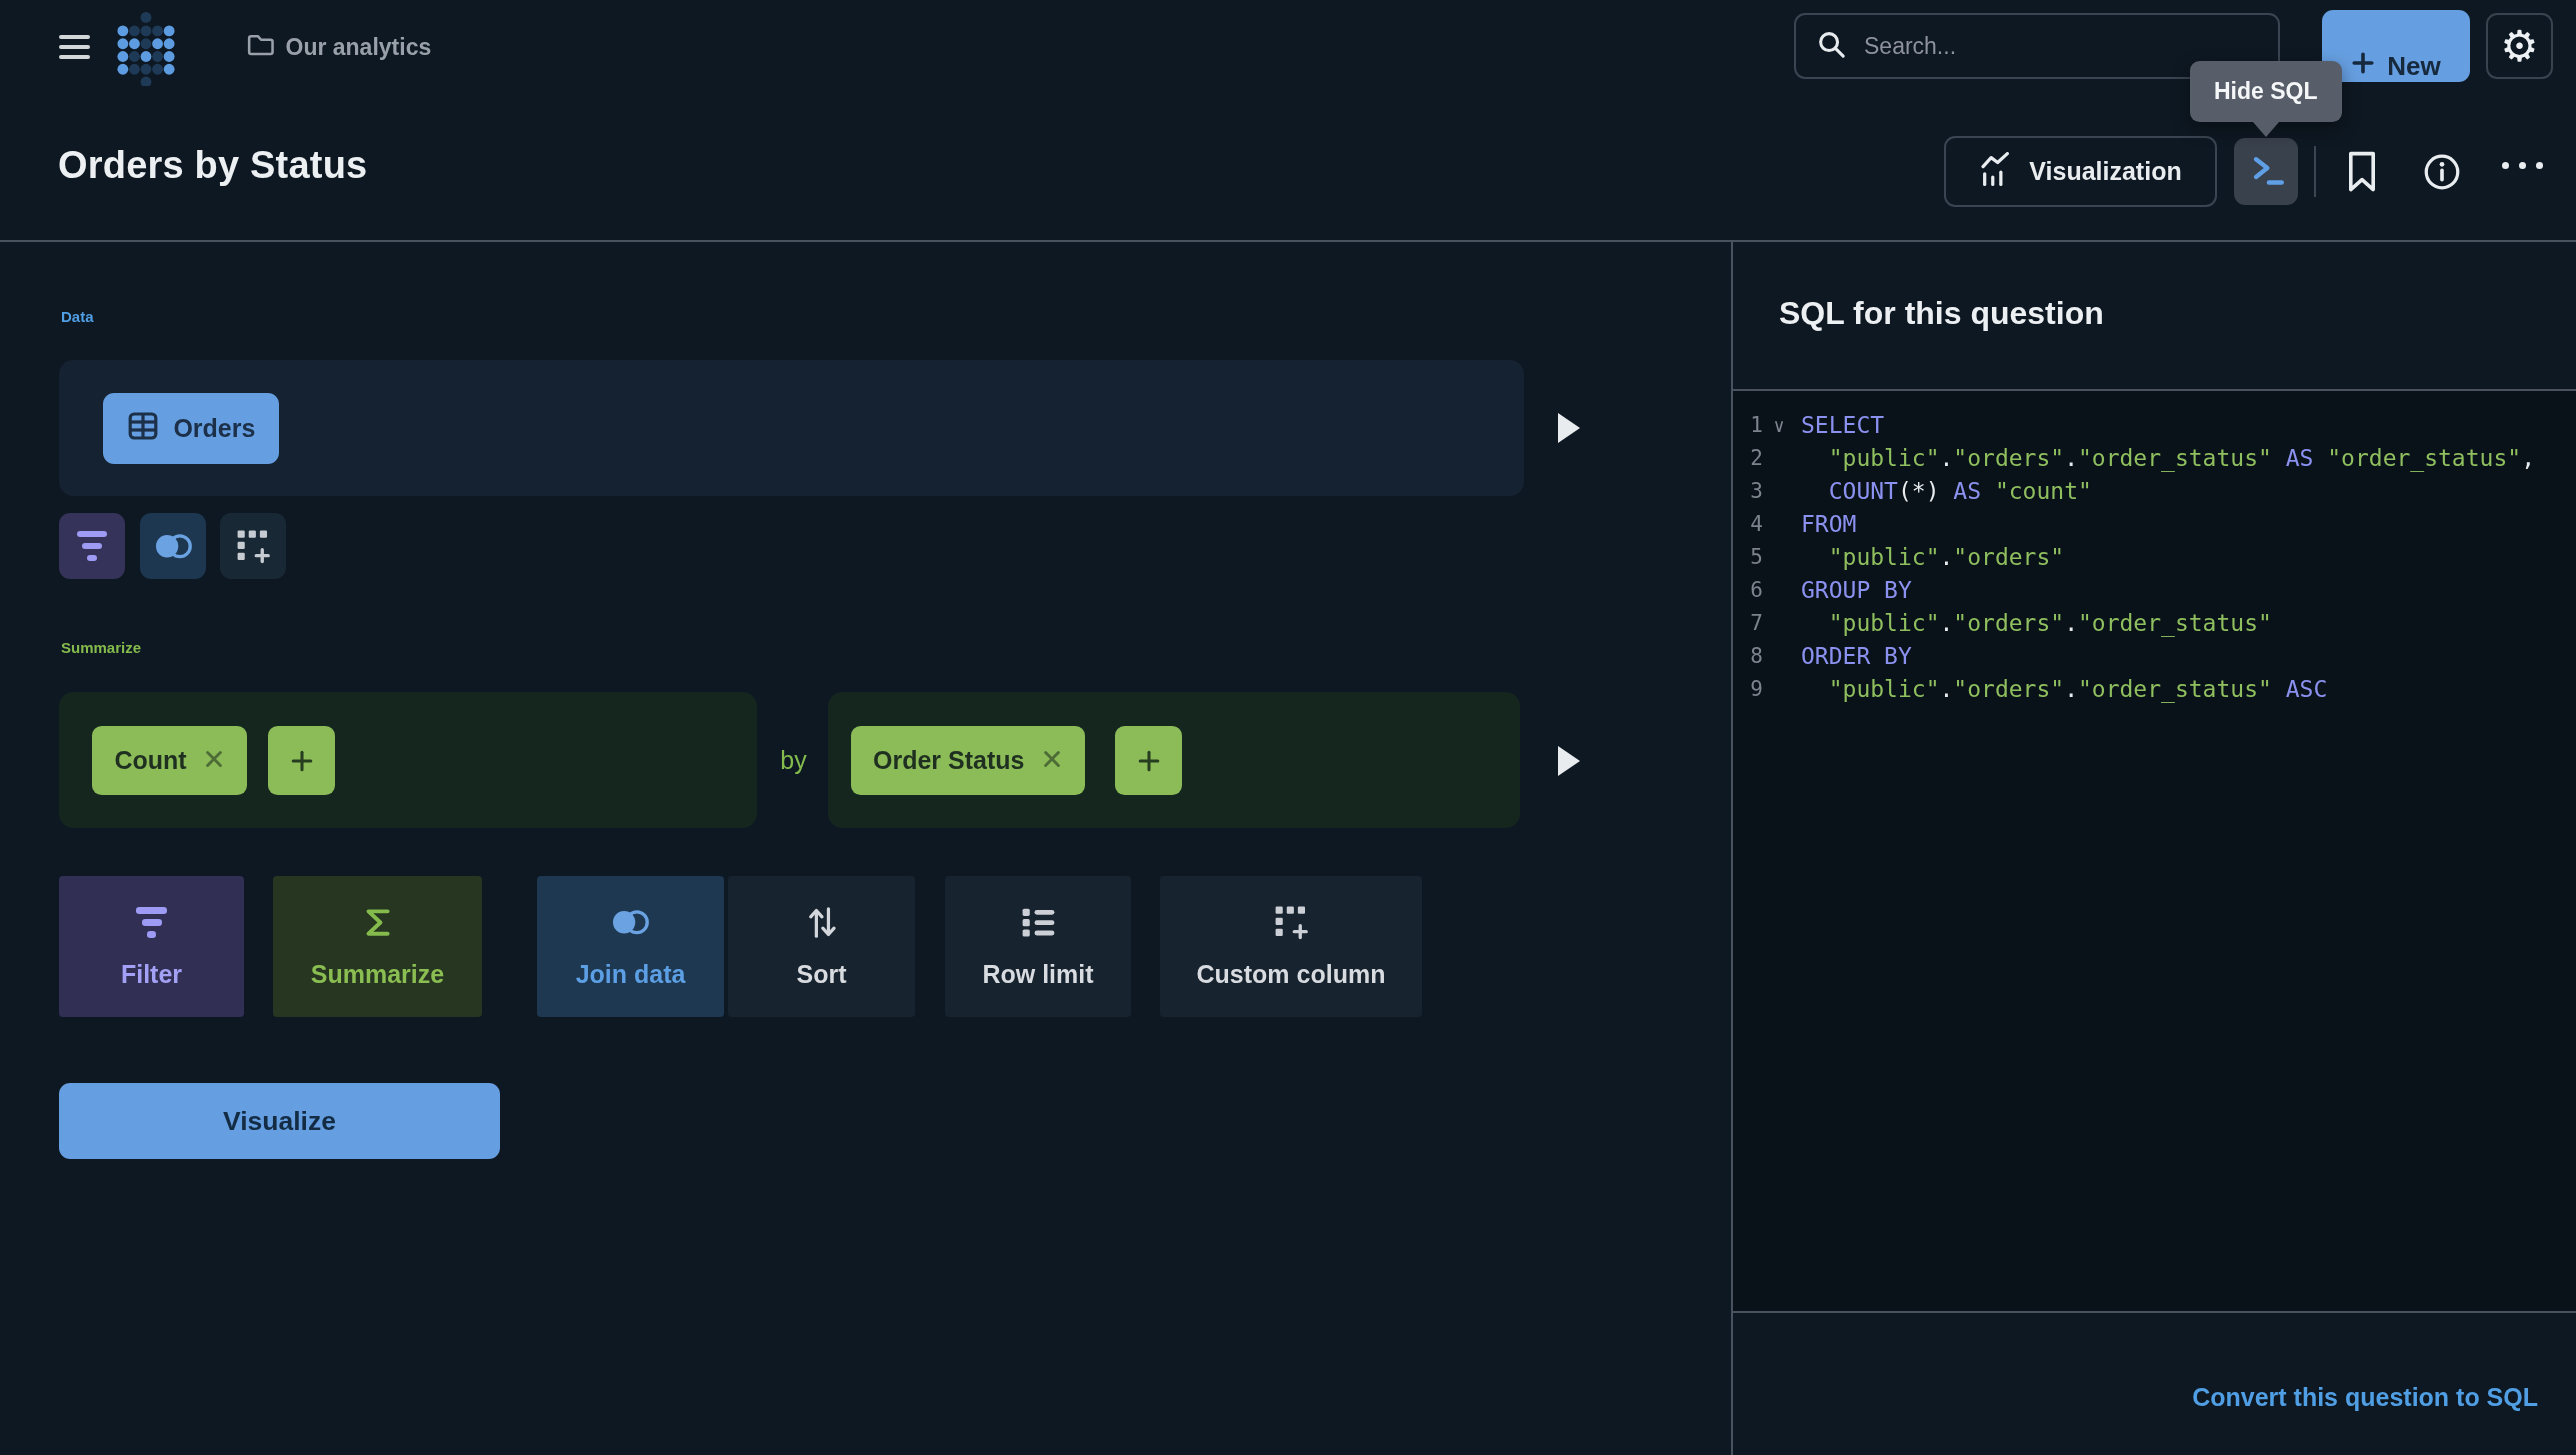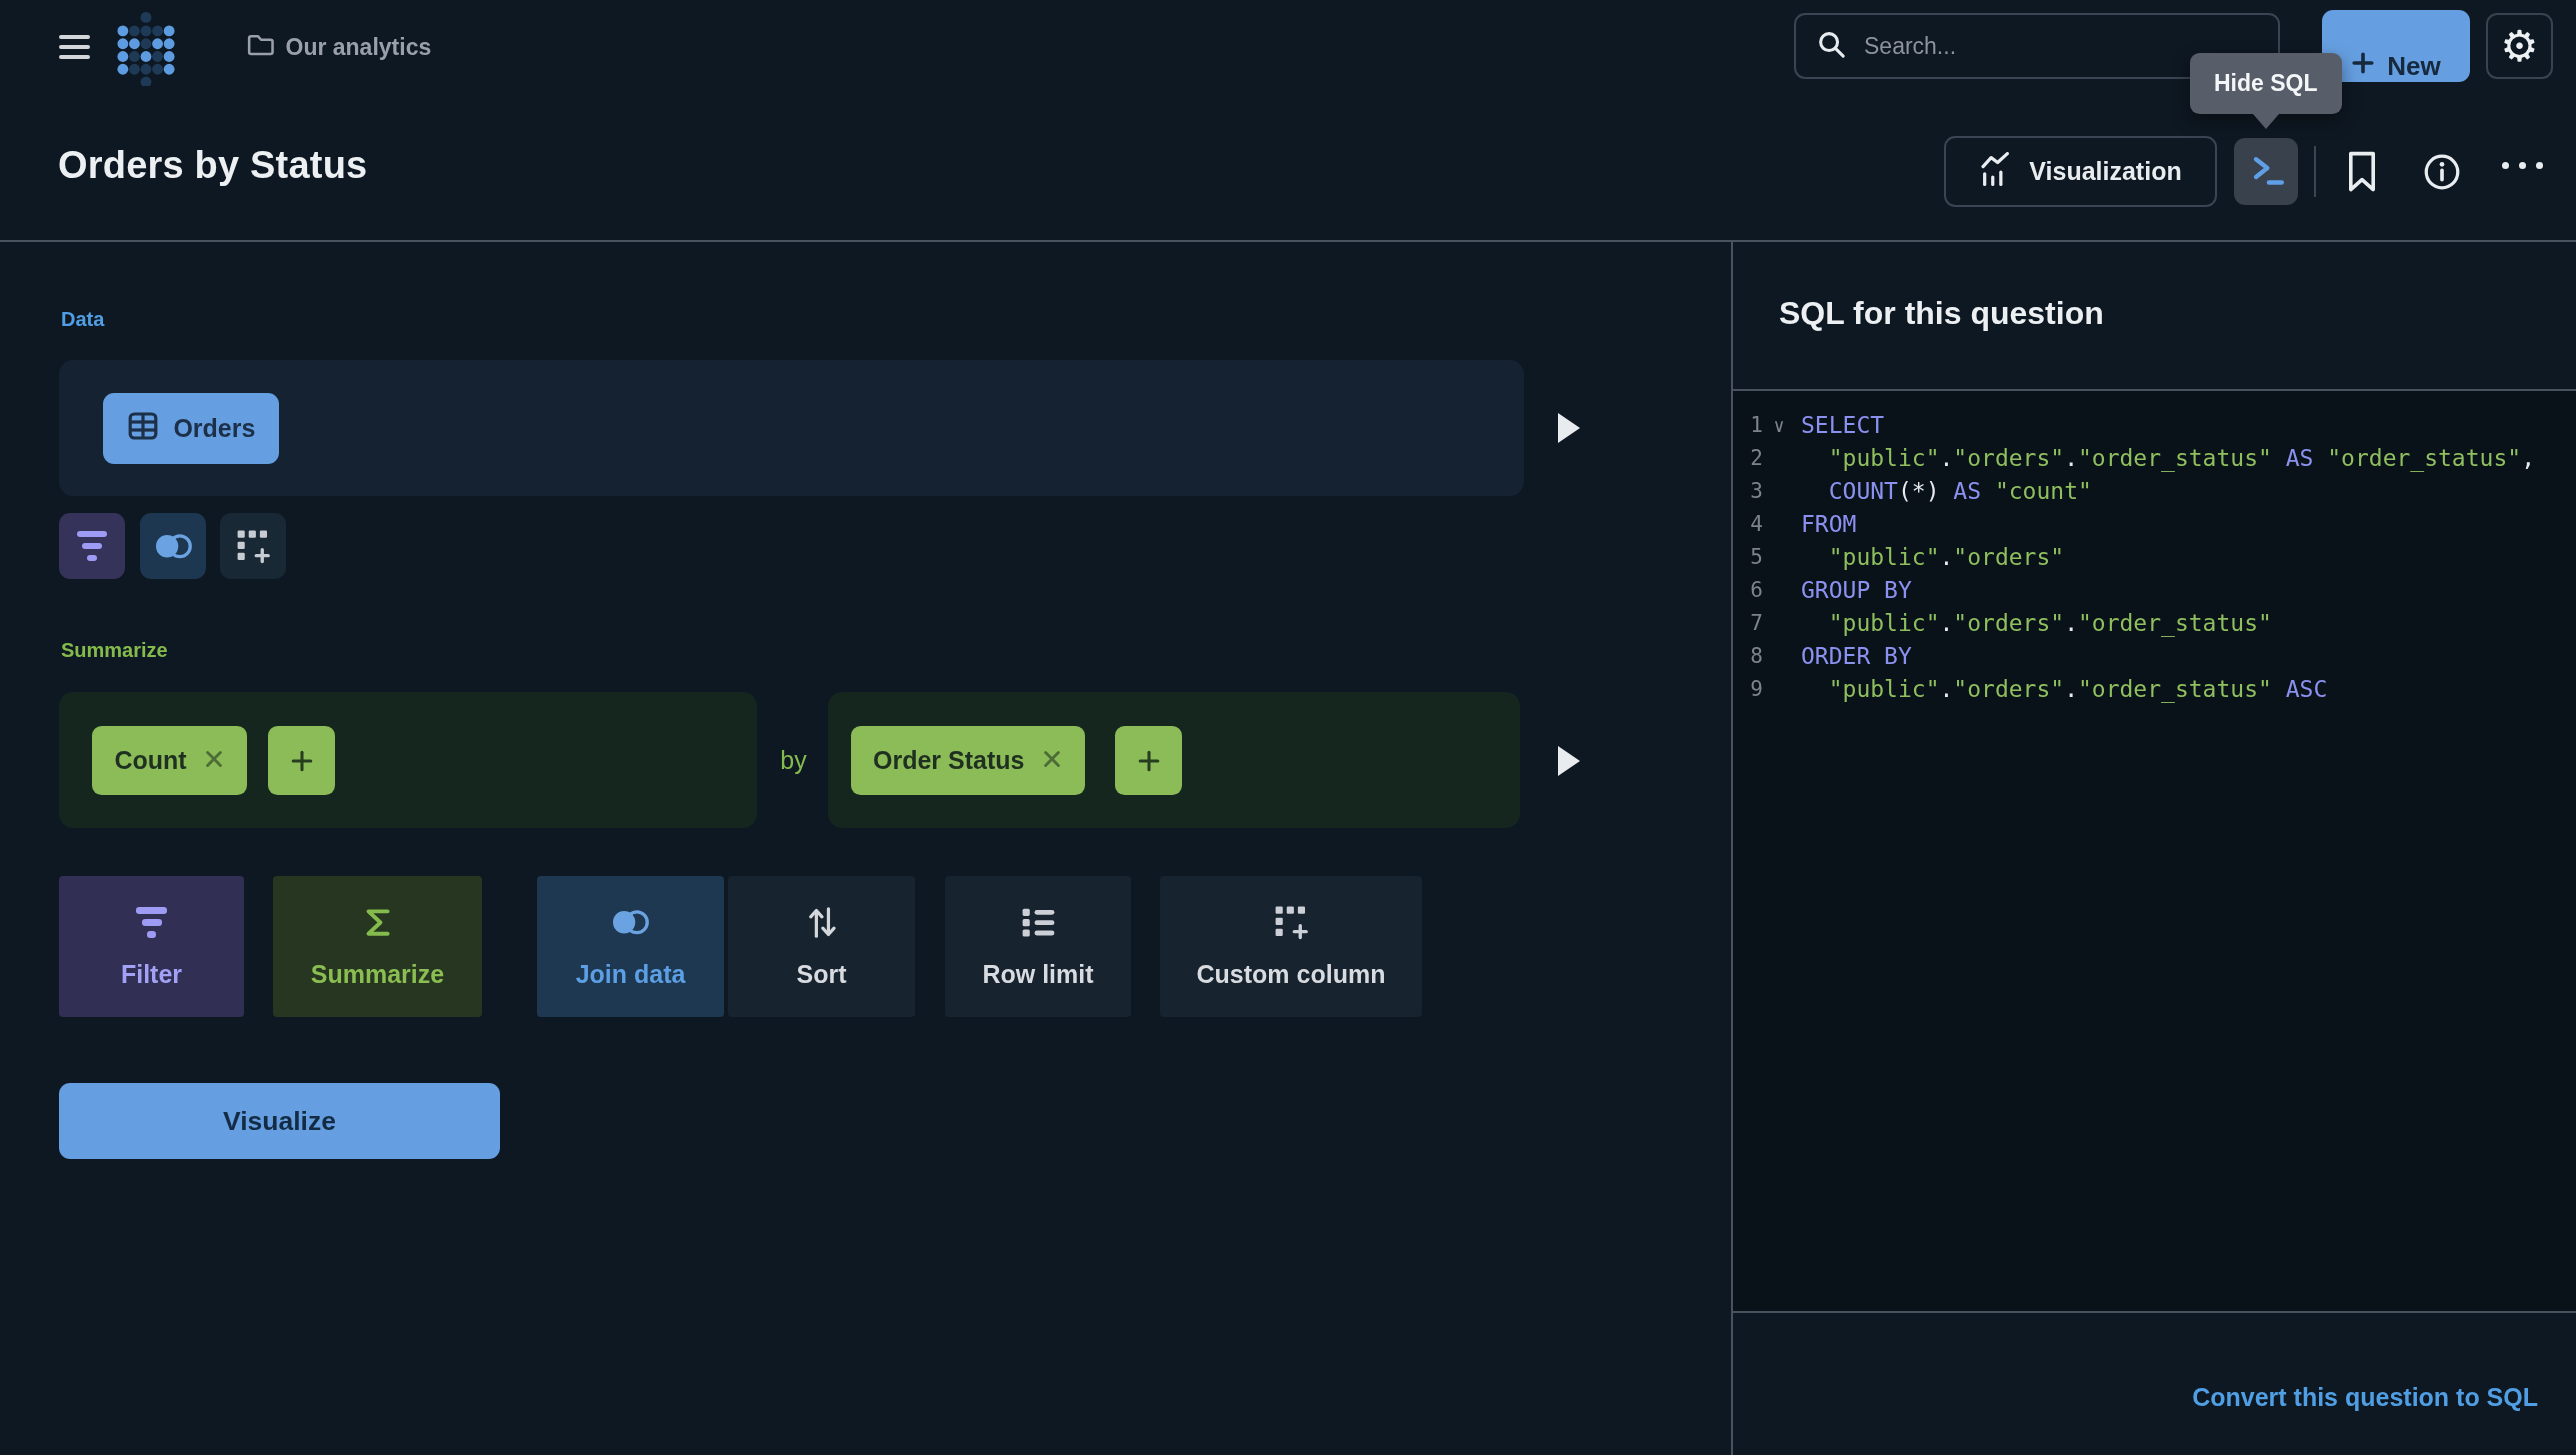--- a/index.html
+++ b/index.html
@@ -20,36 +20,36 @@
   .logo{position:absolute;left:117px;top:11.2px;}
   .breadcrumb{position:absolute;left:247px;top:33px;display:flex;align-items:center;gap:12px;color:var(--text-muted);font-size:23px;font-weight:700;cursor:pointer;}
   .search{position:absolute;left:1794px;top:13px;width:486px;height:66px;border:2px solid #3a4452;border-radius:11.2px;display:flex;align-items:center;padding:0 21px;gap:16px;}
   .search input{flex:1;background:transparent;border:none;outline:none;color:#c7ccd3;font-size:23px;font-family:inherit;min-width:0;}
   .search input::placeholder{color:#8d929e;}
   .new-btn{position:absolute;left:2322px;top:9.6px;width:148px;height:72px;background:var(--button-blue);border-radius:11.2px;display:flex;align-items:flex-end;justify-content:center;gap:12px;color:#16293d;font-size:26px;font-weight:700;cursor:pointer;}
   .gear-btn{position:absolute;left:2486px;top:13px;width:67px;height:66px;border:2px solid #39424e;border-radius:11.2px;display:flex;align-items:center;justify-content:center;cursor:pointer;}
   .gear-glyph{font-family:"DejaVu Sans",sans-serif;font-size:43px;line-height:1;color:#eef1f4;}
 
   
-  .tooltip{position:absolute;left:2190px;top:53px;height:61px;padding:0 24px;background:var(--tooltip-bg);border-radius:9.6px;display:flex;align-items:center;color:#f4f6f8;font-size:23px;font-weight:700;z-index:10;box-shadow:0 6.4px 17.7px rgba(0,0,0,.4);}
+  .tooltip{position:absolute;left:2190px;top:61px;height:61px;padding:0 24px;background:var(--tooltip-bg);border-radius:9.6px;display:flex;align-items:center;color:#f4f6f8;font-size:23px;font-weight:700;z-index:10;box-shadow:0 6.4px 17.7px rgba(0,0,0,.4);}
   .tooltip::after{content:"";position:absolute;left:50%;top:100%;transform:translateX(-50%);border:13px solid transparent;border-top:15.2px solid var(--tooltip-bg);border-bottom:0;}
 
   
   .page-title{position:absolute;left:58px;top:144px;font-size:38px;font-weight:700;letter-spacing:0.2px;}
   .viz-btn{position:absolute;left:1944px;top:136px;width:273px;height:71px;border:2px solid #3a4452;border-radius:11.2px;display:flex;align-items:center;justify-content:center;gap:16px;color:#e9edf0;font-size:25px;font-weight:700;cursor:pointer;}
   .terminal-btn{position:absolute;left:2234px;top:138px;width:64px;height:67px;background:#39414c;border-radius:11.2px;display:flex;align-items:center;justify-content:center;cursor:pointer;}
   .hdr-sep{position:absolute;left:2314px;top:146px;width:2px;height:51px;background:#3c4653;}
   .icon-btn{position:absolute;display:flex;align-items:center;justify-content:center;cursor:pointer;}
   .more-btn{position:absolute;left:2502px;top:162px;display:flex;gap:9.6px;cursor:pointer;}
   .more-btn i{width:7.2px;height:7.2px;border-radius:50%;background:#e9edf0;}
   .hdr-divider{position:absolute;left:0;top:240px;width:2576px;height:2px;background:var(--divider);}
   .v-divider{position:absolute;left:1731px;top:242px;width:2px;height:1214px;background:var(--divider);}
 
   
-  .section-label{position:absolute;font-size:20px;font-weight:700;}
+  .section-label{position:absolute;font-size:15px;font-weight:700;}
   .data-label{left:61px;top:308px;color:var(--accent-blue);}
   .summarize-label{left:61px;top:639px;color:var(--accent-green);}
   .data-card{position:absolute;left:59px;top:360px;width:1465px;height:136px;background:var(--card-bg);border-radius:14.4px;}
   .orders-btn{position:absolute;left:33px;top:33px;height:71px;padding:0 24px;background:var(--button-blue);border-radius:11.2px;display:flex;align-items:center;gap:14.4px;color:#1c3049;font-size:25px;font-weight:700;cursor:pointer;margin-left:11px;}
   .play{width:0;height:0;border-top:15.2px solid transparent;border-bottom:15.2px solid transparent;border-left:22.5px solid #e9ecef;position:absolute;cursor:pointer;}
   .play-data{left:1558px;top:413px;}
   .play-sum{left:1558px;top:746px;}
   .mini-btn{position:absolute;top:513px;width:66px;height:66px;border-radius:11.2px;display:flex;align-items:center;justify-content:center;cursor:pointer;}
   .mini-filter{left:59px;background:#36335a;}
   .mini-join{left:140px;background:#1d3750;}

